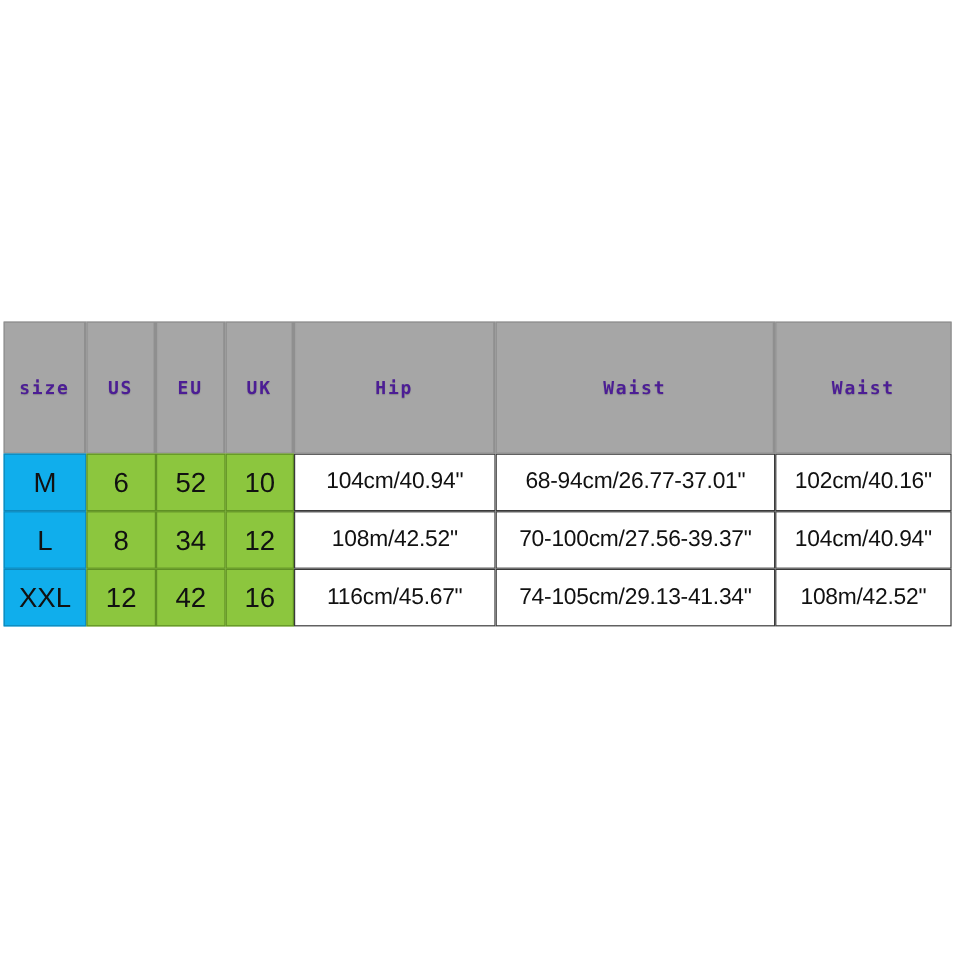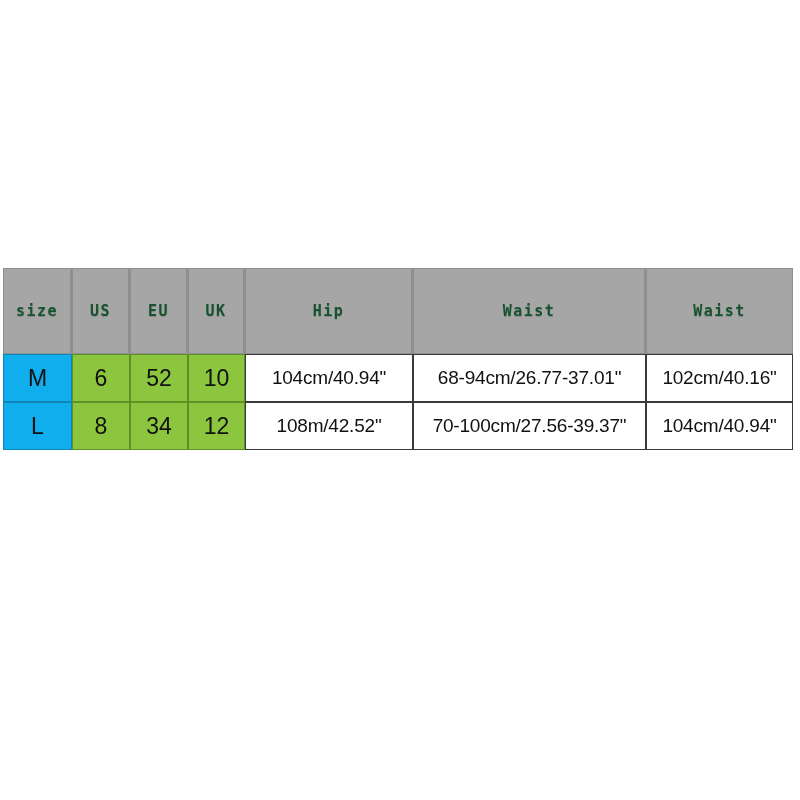--- a/index.html
+++ b/index.html
@@ -21,33 +21,33 @@
     top: 268px;
     width: 790px;
     border-collapse: separate;
     border-spacing: 0;
     table-layout: fixed;
   }
 
   
   #size-chart thead th {
     background: #a6a6a6;
-    color: #14532d;
+    color: #4c1d95;
     height: 84px;
     font-family: "DejaVu Sans Mono", "Liberation Mono", monospace;
     font-size: 15px;
     font-weight: bold;
     letter-spacing: 1.5px;
     text-align: center;
     vertical-align: middle;
     border: 1px solid #8f8f8f;
     border-right-width: 2px;
     box-shadow: inset 0 0 0 1px #a6a6a6;
     text-shadow: 0 1px 1px rgba(0,0,0,0.18);
-    padding: 0;
+    padding: 12px;
   }
   #size-chart thead th.last-col { border-right-width: 1px; }
 
   
   #size-chart tbody td {
     height: 46px;
     padding: 0;
     text-align: center;
     vertical-align: middle;
     border: 1px solid #3a3a3a;
@@ -117,14 +117,23 @@
     </tr>
     <tr>
       <td class="c-size">L</td>
       <td class="c-num">8</td>
       <td class="c-num">34</td>
       <td class="c-num">12</td>
       <td class="c-meas">108m/42.52"</td>
       <td class="c-meas">70-100cm/27.56-39.37"</td>
       <td class="c-meas">104cm/40.94"</td>
     </tr>
+    <tr>
+      <td class="c-size">XXL</td>
+      <td class="c-num">12</td>
+      <td class="c-num">42</td>
+      <td class="c-num">16</td>
+      <td class="c-meas">116cm/45.67"</td>
+      <td class="c-meas">74-105cm/29.13-41.34"</td>
+      <td class="c-meas">108m/42.52"</td>
+    </tr>
   </tbody>
 </table>
 
 </body></html>

